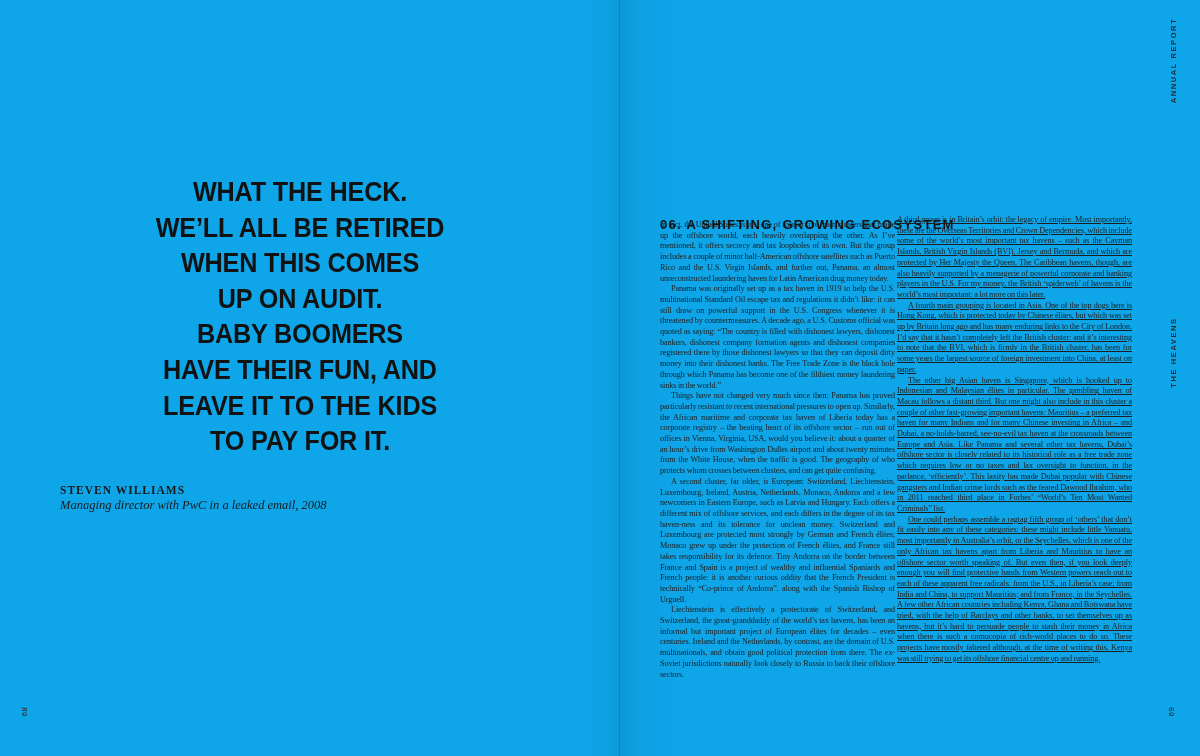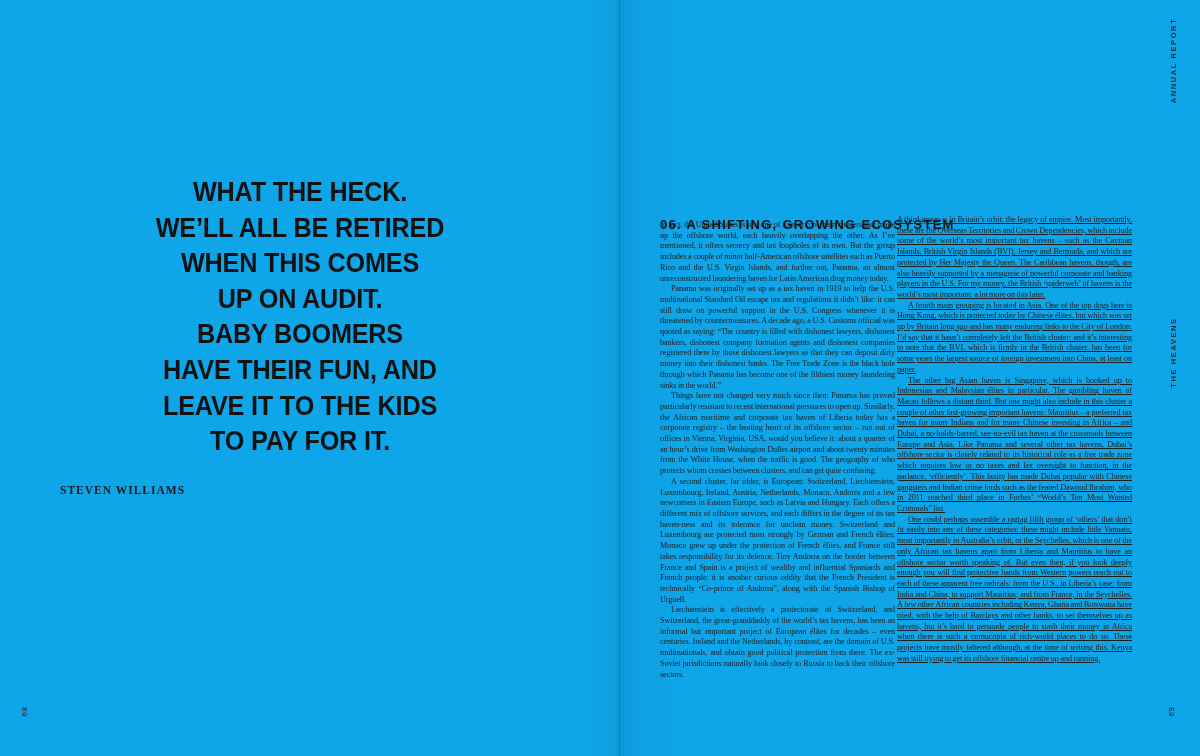--- a/index.html
+++ b/index.html
@@ -128,20 +128,21 @@
     <div>WHEN THIS COMES</div>
     <div>UP ON AUDIT.</div>
     <div>BABY BOOMERS</div>
     <div>HAVE THEIR FUN, AND</div>
     <div>LEAVE IT TO THE KIDS</div>
     <div>TO PAY FOR IT.</div>
   </div>
 
   <div class="attribution">
     <div class="name">STEVEN WILLIAMS</div>
+    <div class="role">Managing director with PwC in a leaked email, 2008</div>
   </div>
 
   <div class="pagenum left">68</div>
 
   <div class="section-heading">06.  A SHIFTING, GROWING ECOSYSTEM</div>
 
   <div class="text-col col1">
     <p>In fact, the United States is just one of four or five main clusters that make up the offshore world, each heavily overlapping the other. As I’ve mentioned, it offers secrecy and tax loopholes of its own. But the group includes a couple of minor half-American offshore satellites such as Puerto Rico and the U.S. Virgin Islands, and further out, Panama, an almost unreconstructed laundering haven for Latin American drug money today.</p>
     <p>Panama was originally set up as a tax haven in 1919 to help the U.S. multinational Standard Oil escape tax and regulations it didn’t like: it can still draw on powerful support in the U.S. Congress whenever it is threatened by countermeasures. A decade ago, a U.S. Customs official was quoted as saying: “The country is filled with dishonest lawyers, dishonest bankers, dishonest company formation agents and dishonest companies registered there by those dishonest lawyers so that they can deposit dirty money into their dishonest banks. The Free Trade Zone is the black hole through which Panama has become one of the filthiest money laundering sinks in the world.”</p>
     <p>Things have not changed very much since then: Panama has proved particularly resistant to recent international pressures to open up. Similarly, the African maritime and corporate tax haven of Liberia today has a corporate registry – the beating heart of its offshore sector – run out of offices in Vienna, Virginia, USA, would you believe it: about a quarter of an hour’s drive from Washington Dulles airport and about twenty minutes from the White House, when the traffic is good. The geography of who protects whom crosses between clusters, and can get quite confusing.</p>

